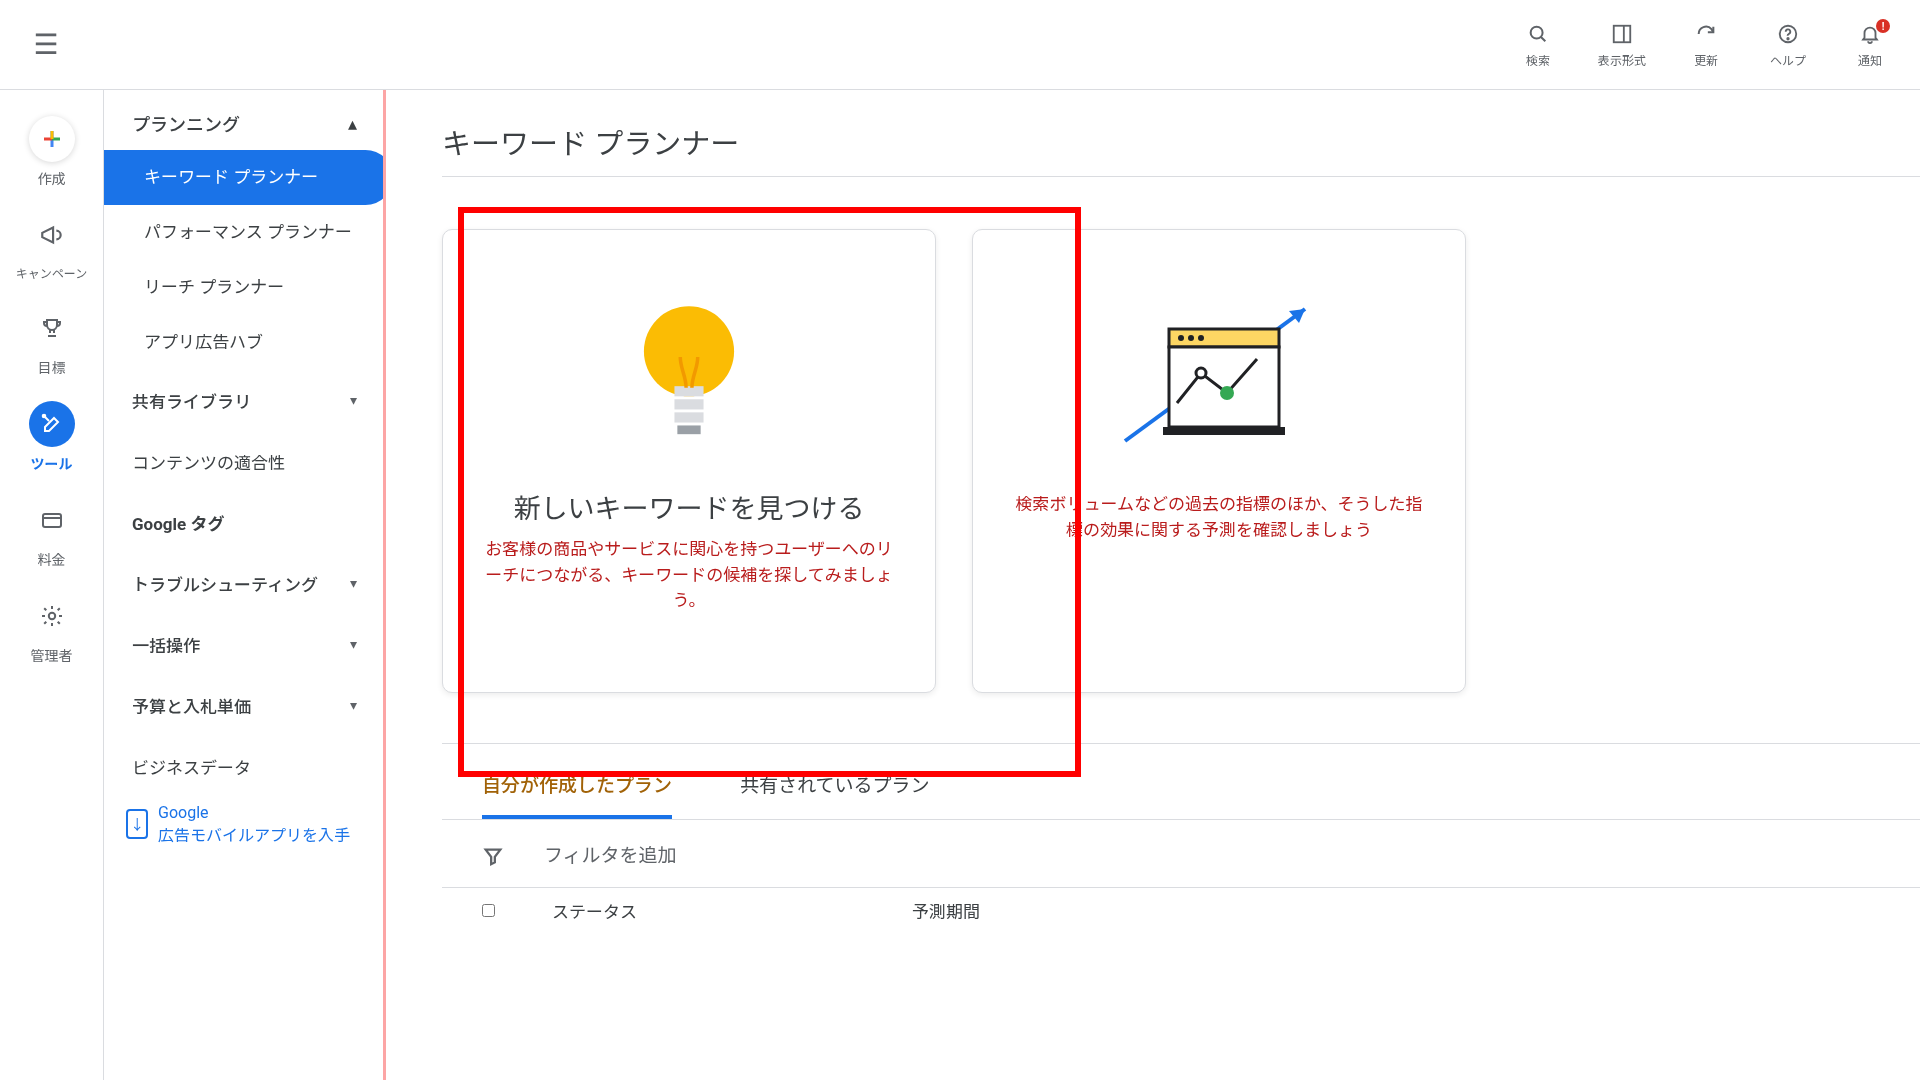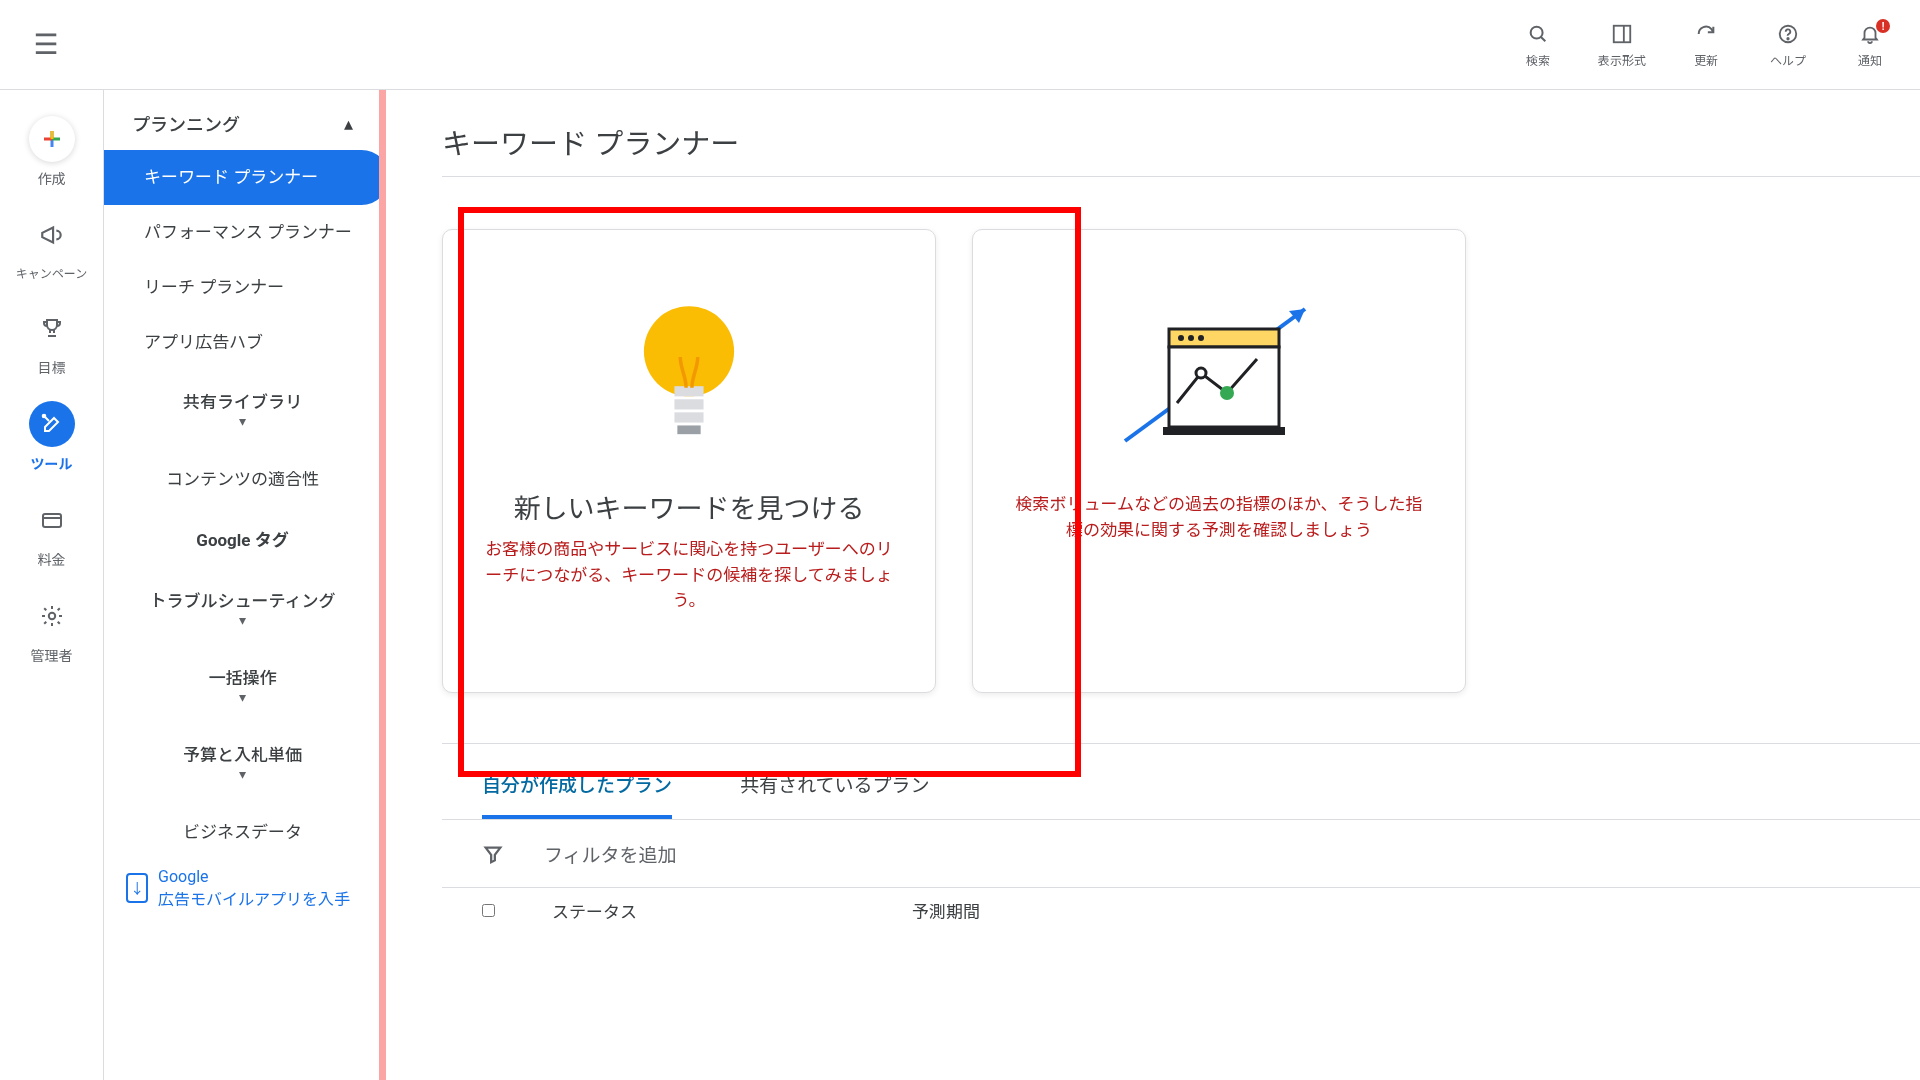--- a/index.html
+++ b/index.html
@@ -27,28 +27,28 @@
 
 .rail { width:104px; border-right:1px solid #dadce0; padding-top:26px; display:flex; flex-direction:column; align-items:center; gap:24px;}
 .rail-item { display:flex; flex-direction:column; align-items:center; gap:6px; color:#5f6368; font-size:14px; cursor:pointer;}
 .rail-icon { width:46px; height:46px; border-radius:50%; display:flex; align-items:center; justify-content:center; font-size:22px;}
 .rail-icon.white { background:#fff; box-shadow:0 1px 6px rgba(0,0,0,.16); }
 .rail-item.active .rail-icon { background:#1a73e8; color:#fff; }
 .rail-item.active { color:#1a73e8; font-weight:700; }
 .rail-item.small-text { font-size:12px; }
 
 
-.sidepanel { width:282px; border-right:7px solid #fca5a5; overflow-y:auto; position:relative;}
+.sidepanel { width:282px; border-right:3px solid #fca5a5; overflow-y:auto; position:relative;}
 .sp-header { padding:20px 26px 14px 28px; display:flex; align-items:center; justify-content:space-between; cursor:pointer;}
 .sp-header span { font-size:18px; color:#3c4043; font-weight:500; }
 .chev { color:#5f6368; font-size:14px; }
 .sp-sub { display:block; }
 .sp-li { padding:16px 16px 16px 40px; font-size:17px; color:#3c4043; cursor:pointer; line-height:1.35;}
 .sp-li.active { background:#1a73e8; color:#fff; border-radius:0 30px 30px 0; position:relative; left:0; width:calc(100% + 10px); padding-right:10px;}
-.sp-section { padding:18px 26px 18px 28px; display:flex; align-items:center; justify-content:space-between; font-size:17px; color:#3c4043; font-weight:500; cursor:pointer;flex-direction:column;}
+.sp-section { padding:18px 26px 18px 28px; display:flex; align-items:center; justify-content:space-between; font-size:17px; color:#3c4043; font-weight:500; cursor:pointer;}
 .sp-section.simple { font-weight:400; }
 .sp-section.bold { font-weight:700; }
 .mobile-prompt { display:flex; align-items:center; gap:10px; padding:6px 8px 6px 22px; color:#1a73e8; font-size:16px; cursor:pointer;}
 .mobile-prompt .mic { width:22px; height:30px; border:2px solid #1a73e8; border-radius:4px; display:flex; align-items:center; justify-content:center; font-size:14px;}
 .sidepanel::-webkit-scrollbar{width:6px;} .sidepanel::-webkit-scrollbar-thumb{background:#bdc1c6;border-radius:3px;}
 
 
 .main { flex:1; padding:30px 0 0 56px; overflow:auto; background:#fff;}
 .page-title { font-size:29px; color:#3c4043; font-weight:400; margin-bottom:14px;}
 .divider { border:none; border-top:1px solid #dadce0; margin-right:0;}
@@ -57,22 +57,22 @@
 .card-illus { height:200px; display:flex; align-items:center; justify-content:center; margin-bottom:16px;}
 .card h3 { font-size:27px; color:#3c4043; font-weight:400; margin-bottom:10px; line-height:1.3;}
 .card p { font-size:17px; color:#b91c1c; line-height:1.5;}
 
 
 .red-box { position:absolute; border:6px solid #ff0000; pointer-events:none; }
 
 
 .tabs { display:flex; gap:68px; padding:12px 40px 0 40px;}
 .tab { font-size:19px; color:#3c4043; padding:14px 0 18px; cursor:pointer; }
-.tab.active { color:#0369a1; border-bottom:4px solid #1a73e8; font-weight:500;}
-.filter-row { display:flex; align-items:center; gap:40px; padding:20px 40px; color:#5f6368;}
+.tab.active { color:#a16207; border-bottom:4px solid #1a73e8; font-weight:500;}
+.filter-row { display:flex; align-items:flex-end; gap:40px; padding:20px 40px; color:#5f6368;}
 .filter-row .filt-ic { font-size:22px; }
 .filter-row span { font-size:19px; }
 .table-head { display:flex; align-items:center; padding:10px 40px 0; font-size:17px; color:#3c4043;}
 .table-head .cbwrap{width:70px;}
 .table-head .hcol{ font-weight:400;}
 .table-head .last .arrow{color:#5f6368; margin-left:4px;}
 
 svg { display:block; }
 </style>
 </head>

